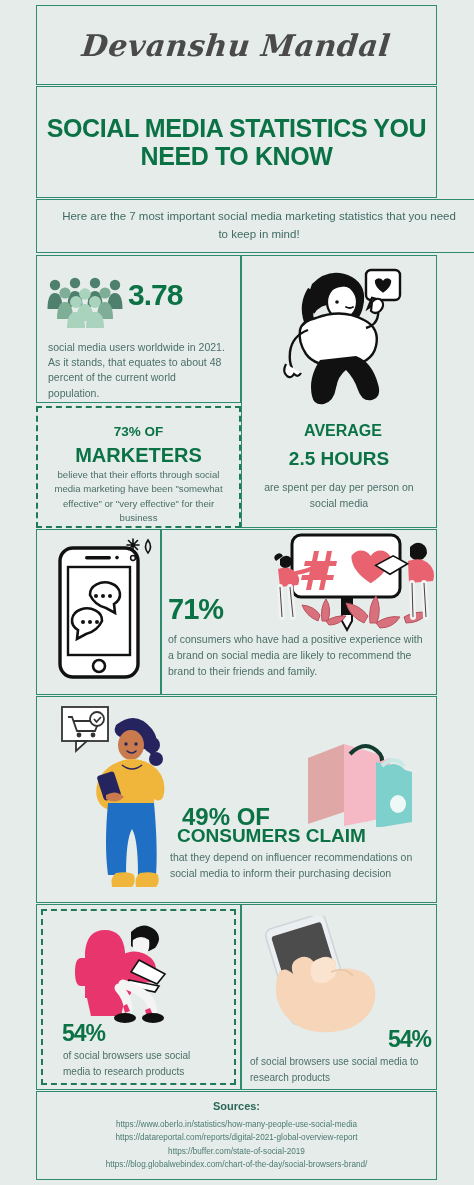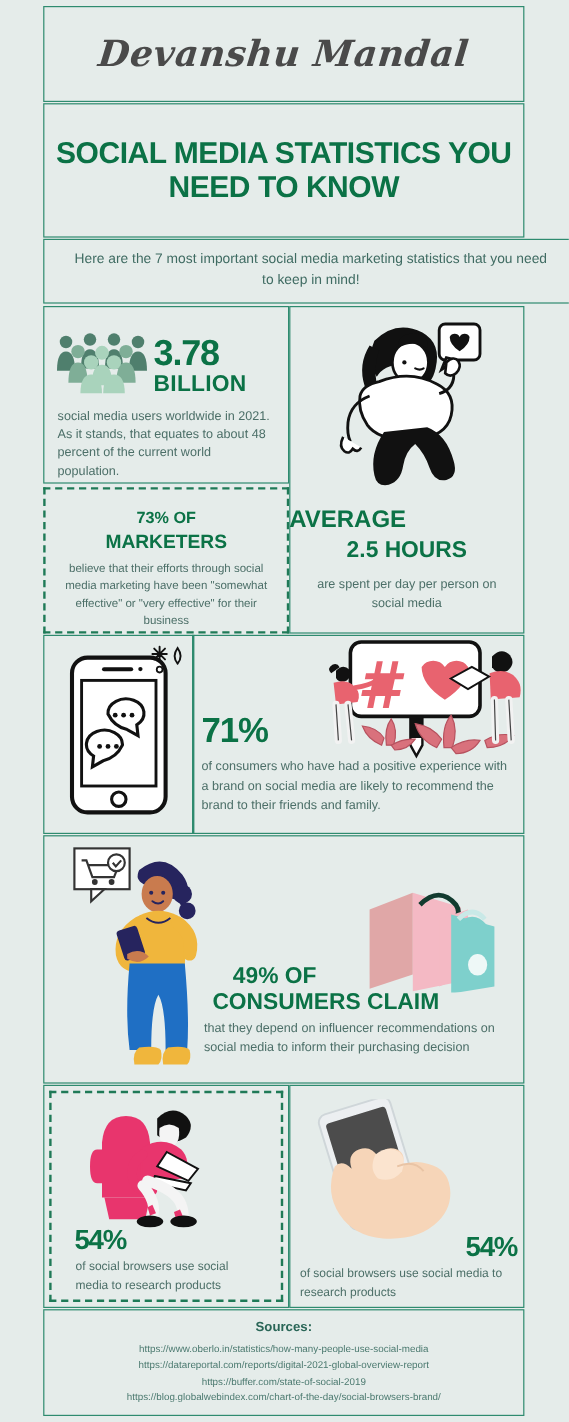--- a/index.html
+++ b/index.html
@@ -77,40 +77,40 @@
 
   
   #people-icon{position:absolute;left:46px;top:276px;width:82px;height:52px;}
   #stat-378{position:absolute;left:128px;top:268px;width:110px;}
   #num-378{font-size:30px;line-height:1;margin-top:12px;}
   #lbl-billion{font-size:19px;line-height:1.1;margin-top:1px;letter-spacing:.2px;}
   #txt-378{position:absolute;left:48px;top:340px;width:182px;}
 
   
   #t73a{position:absolute;left:46px;top:424px;width:185px;text-align:center;font-size:13.5px;}
-  #t73b{position:absolute;left:46px;top:444px;width:185px;text-align:center;font-size:16px;}
+  #t73b{position:absolute;left:46px;top:444px;width:185px;text-align:center;font-size:20px;}
   #t73c{position:absolute;left:50px;top:468px;width:177px;text-align:center;font-size:9.6px;line-height:1.5;color:#4c6f68;}
 
   
   #jump-art{position:absolute;left:262px;top:266px;width:155px;height:150px;}
-  #avg-lbl{position:absolute;left:241px;top:422px;width:204px;text-align:left;font-size:20px;}
+  #avg-lbl{position:absolute;left:241px;top:422px;width:204px;text-align:center;font-size:16px;}
   #avg-hrs{position:absolute;left:241px;top:448px;width:196px;text-align:center;font-size:19px;}
   #avg-txt{position:absolute;left:251px;top:480px;width:176px;text-align:center;font-size:10.5px;line-height:1.5;color:#4c6f68;}
 
   
   #phone-art{position:absolute;left:57px;top:545px;width:84px;height:135px;}
   #sparkle-art{position:absolute;left:125px;top:537px;width:30px;height:30px;}
   #num71{position:absolute;left:168px;top:593px;font-size:29px;}
   #art71{position:absolute;left:252px;top:533px;width:182px;height:105px;}
   #txt71{position:absolute;left:168px;top:632px;width:262px;font-size:10.5px;line-height:1.5;color:#4c6f68;}
 
   
   #shopper-art{position:absolute;left:60px;top:703px;width:110px;height:196px;}
   #bags-art{position:absolute;left:300px;top:732px;width:120px;height:95px;}
-  #num49a{position:absolute;left:194px;top:803px;font-size:19px;}
+  #num49a{position:absolute;left:182px;top:803px;font-size:24px;}
   #num49b{position:absolute;left:177px;top:825px;font-size:19px;}
   #txt49{position:absolute;left:170px;top:850px;width:250px;font-size:10.5px;line-height:1.5;color:#4c6f68;}
 
   
   #chair-art{position:absolute;left:75px;top:918px;width:130px;height:105px;}
   #num54a{position:absolute;left:62px;top:1020px;font-size:23px;}
   #txt54a{position:absolute;left:63px;top:1048px;width:152px;font-size:10px;line-height:1.55;color:#4c6f68;}
   #hand-art{position:absolute;left:255px;top:916px;width:130px;height:122px;}
   #num54b{position:absolute;right:43px;top:1026px;font-size:23px;}
   #txt54b{position:absolute;left:250px;top:1054px;width:182px;font-size:10px;line-height:1.55;color:#4c6f68;}
@@ -163,21 +163,20 @@
         <path d="M30.5 45 Q30.5 28 39 28 Q47.5 28 47.5 45 Z"></path>
       <circle cx="30" cy="26" r="6"></circle>
         <path d="M21 52 Q21 36 30 36 Q39 36 39 52 Z"></path>
       <circle cx="49" cy="26" r="6"></circle>
         <path d="M40 52 Q40 36 49 36 Q58 36 58 52 Z"></path>
     </g>
   </svg>
 
   <div id="stat-378">
     <div class="bignum" id="num-378">3.78</div>
-    <div class="bignum" id="lbl-billion">BILLION</div>
   </div>
   <div class="body-txt" id="txt-378">social media users worldwide in 2021. As it stands, that equates to about 48 percent of the current world population.</div>
 
   <div class="cap" id="t73a">73% OF</div>
   <div class="cap" id="t73b">MARKETERS</div>
   <div id="t73c">believe that their efforts through social media marketing have been "somewhat effective" or "very effective" for their business</div>
 
   <svg id="jump-art" viewBox="0 0 155 150">
 
     <rect x="104" y="4" width="34" height="30" rx="5" fill="#fff" stroke="#111" stroke-width="2.4"></rect>

